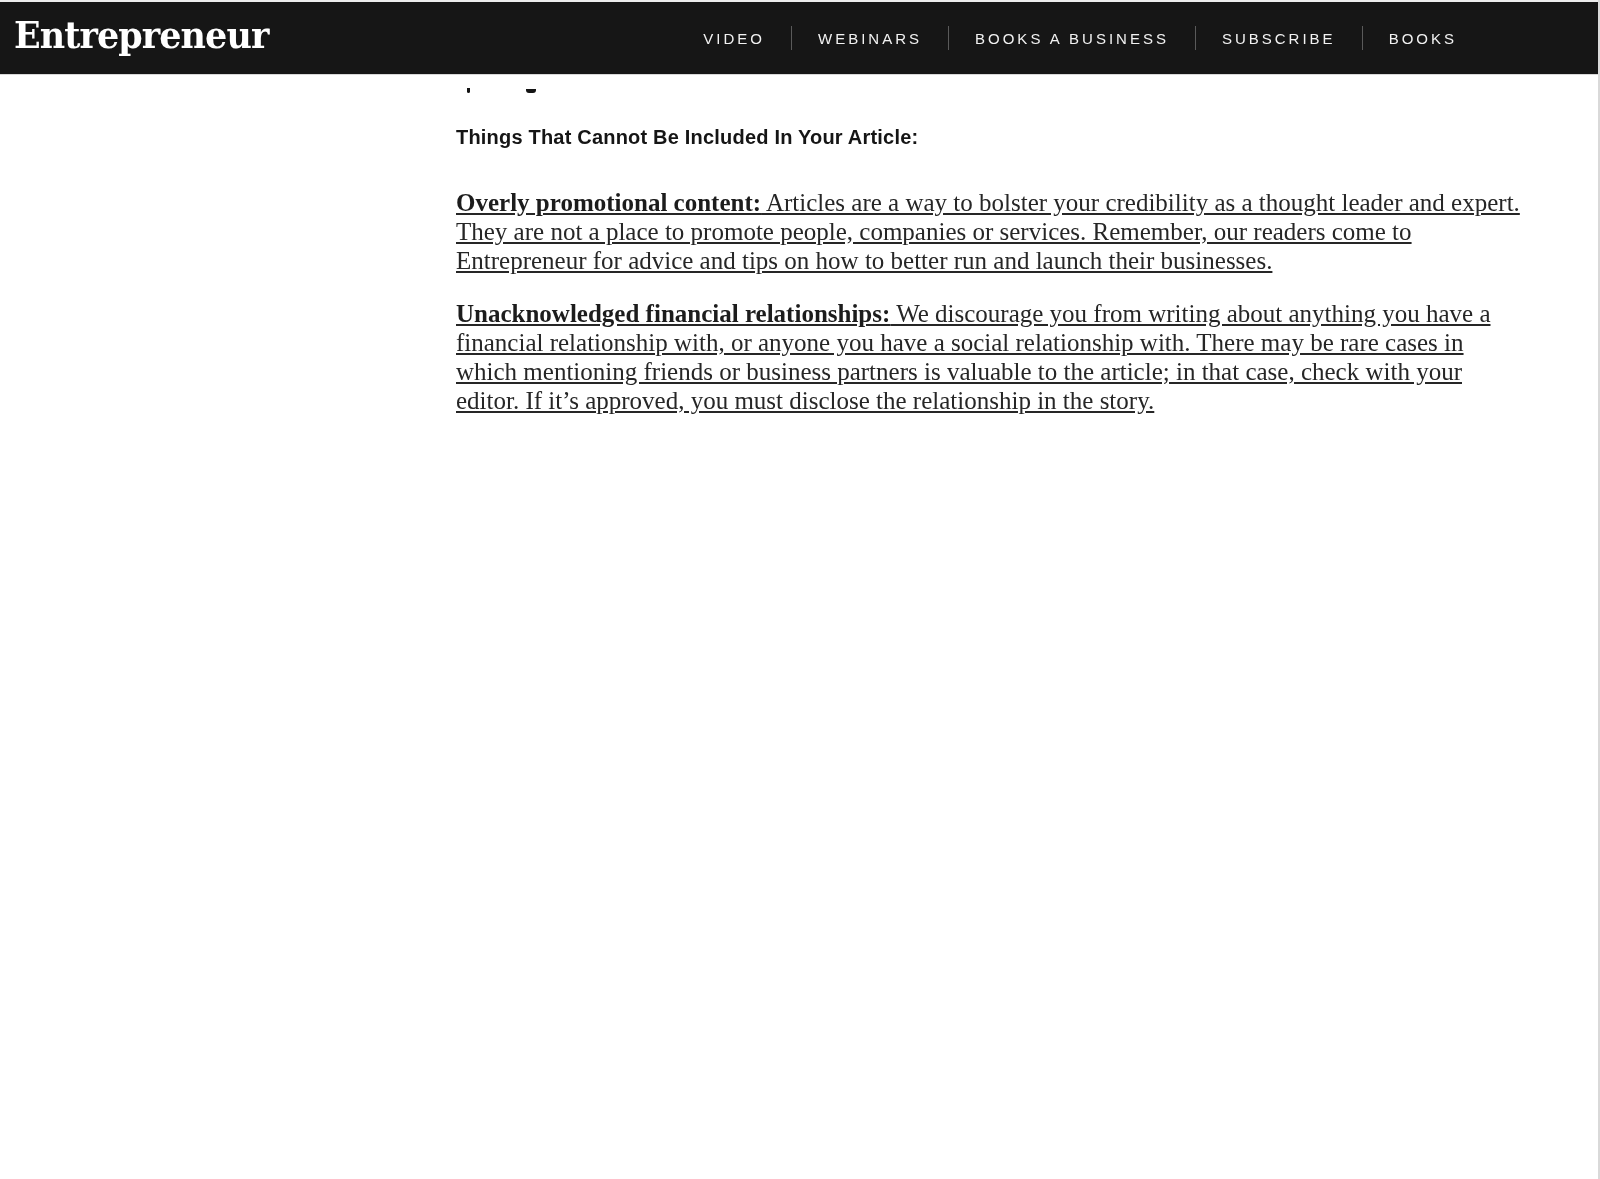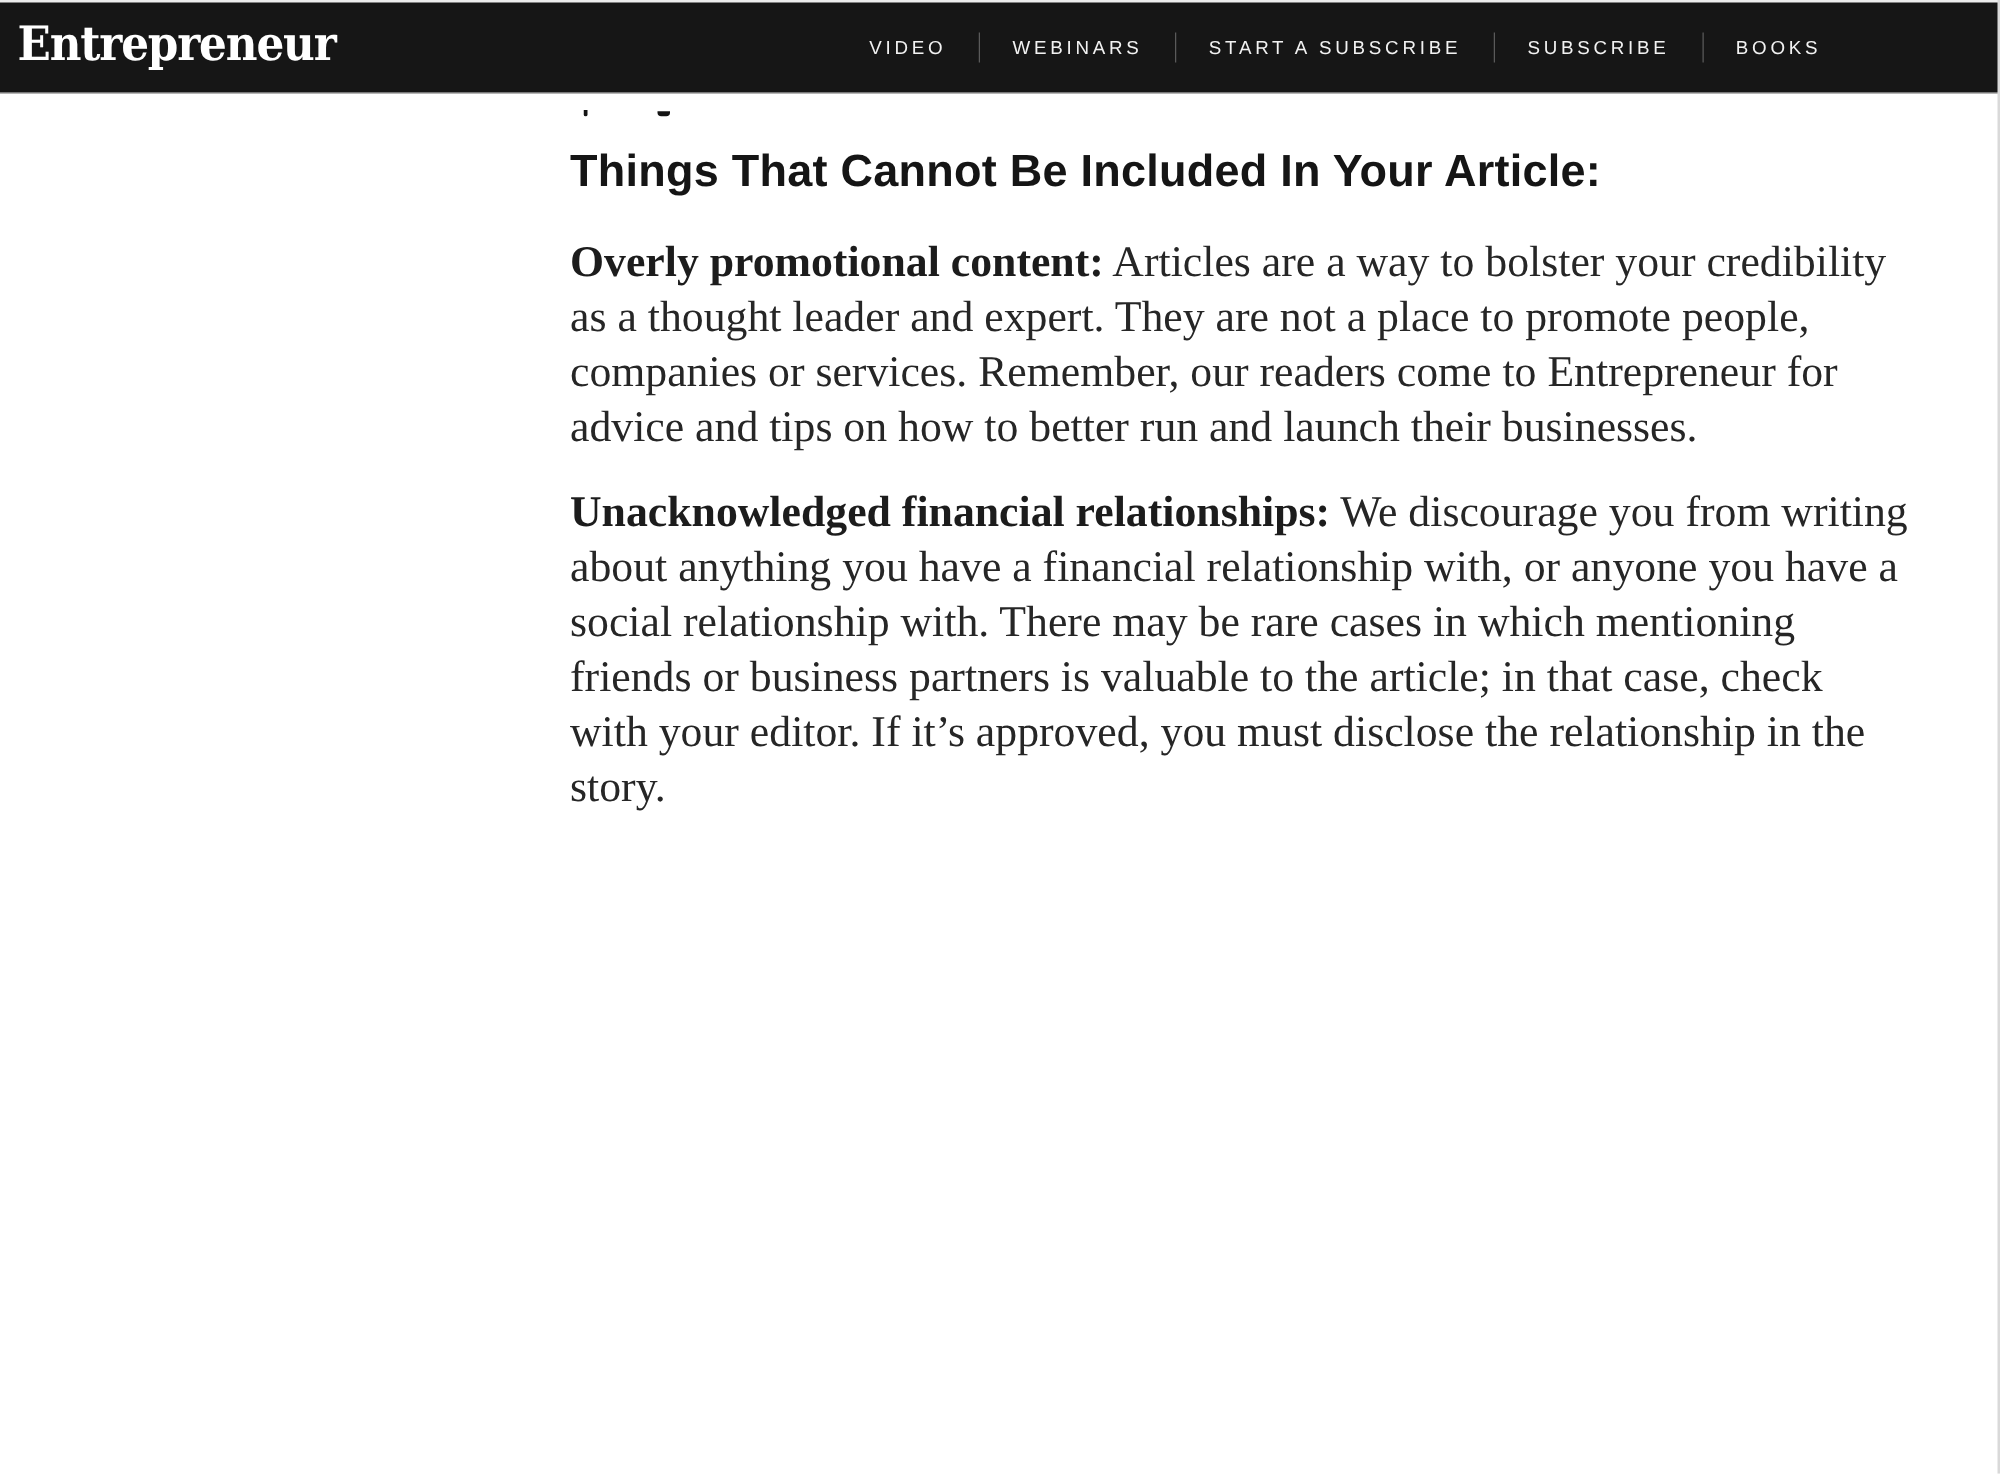--- a/index.html
+++ b/index.html
@@ -71,31 +71,32 @@
   .article {
     position: absolute;
     top: 92px;
     left: 456px;
     width: 1072px;
     padding-top: 26px;
   }
   .section-heading {
     font-family: "Liberation Sans", sans-serif;
     font-weight: 700;
-    font-size: 36px;
+    font-size: 20px;
     line-height: 38px;
     color: #151515;
     margin: 0 0 32px 0;
     letter-spacing: 0.2px;
   }
   .guideline {
-    font-size: 35px;
-    line-height: 44px;
+    font-size: 25px;
+    line-height: 29px;
     color: #262626;
     margin: 0 0 24px 0;
+    text-decoration: underline;
   }
   .guideline strong { font-weight: 700; color: #1c1c1c; }
 
   
   .viewport-edge {
     position: absolute;
     top: 0; right: 0;
     width: 2px;
     height: 1179px;
     background: #d9d9d9;
@@ -105,21 +106,21 @@
 </head>
 <body>
 
 <header class="site-header">
   <div class="logo">Entrepreneur</div>
   <nav class="main-nav">
     <a class="nav-item">VIDEO</a>
     <span class="nav-sep"></span>
     <a class="nav-item">WEBINARS</a>
     <span class="nav-sep"></span>
-    <a class="nav-item">START A SUBSCRIBE</a>
+    <a class="nav-item">BOOKS A BUSINESS</a>
     <span class="nav-sep"></span>
     <a class="nav-item">SUBSCRIBE</a>
     <span class="nav-sep"></span>
     <a class="nav-item">BOOKS</a>
   </nav>
 </header>
 
 <span class="descender d1"></span>
 <span class="descender d2"></span>
 

